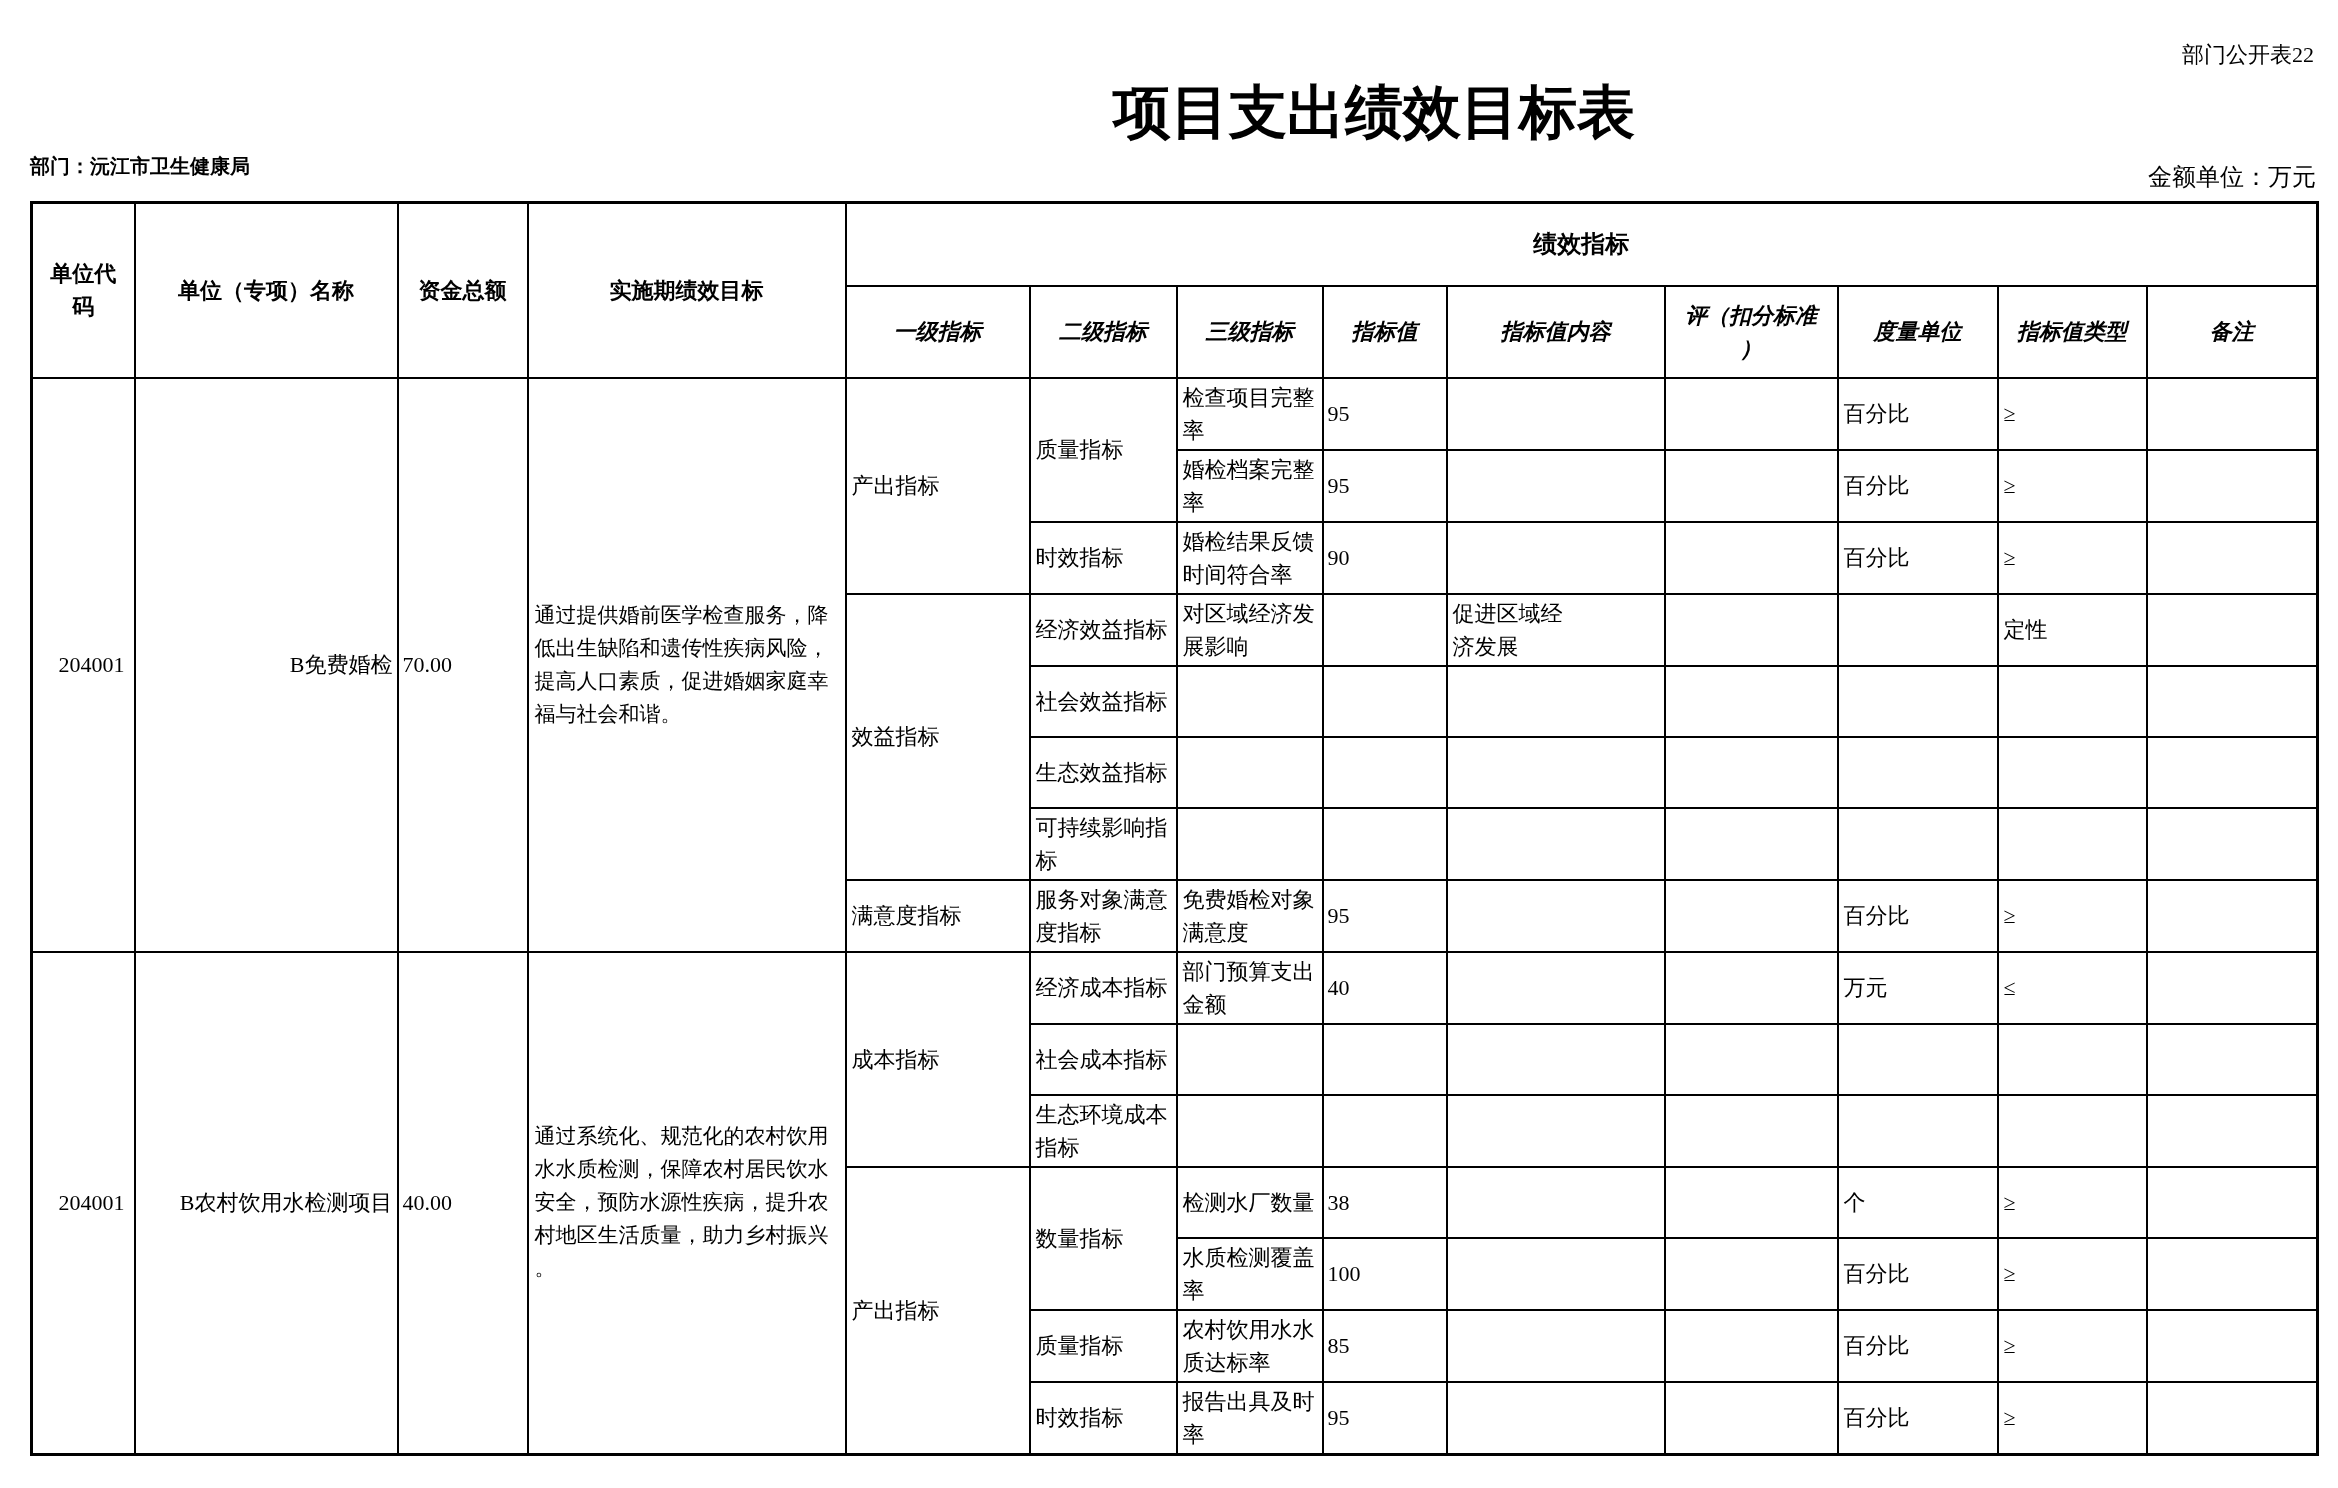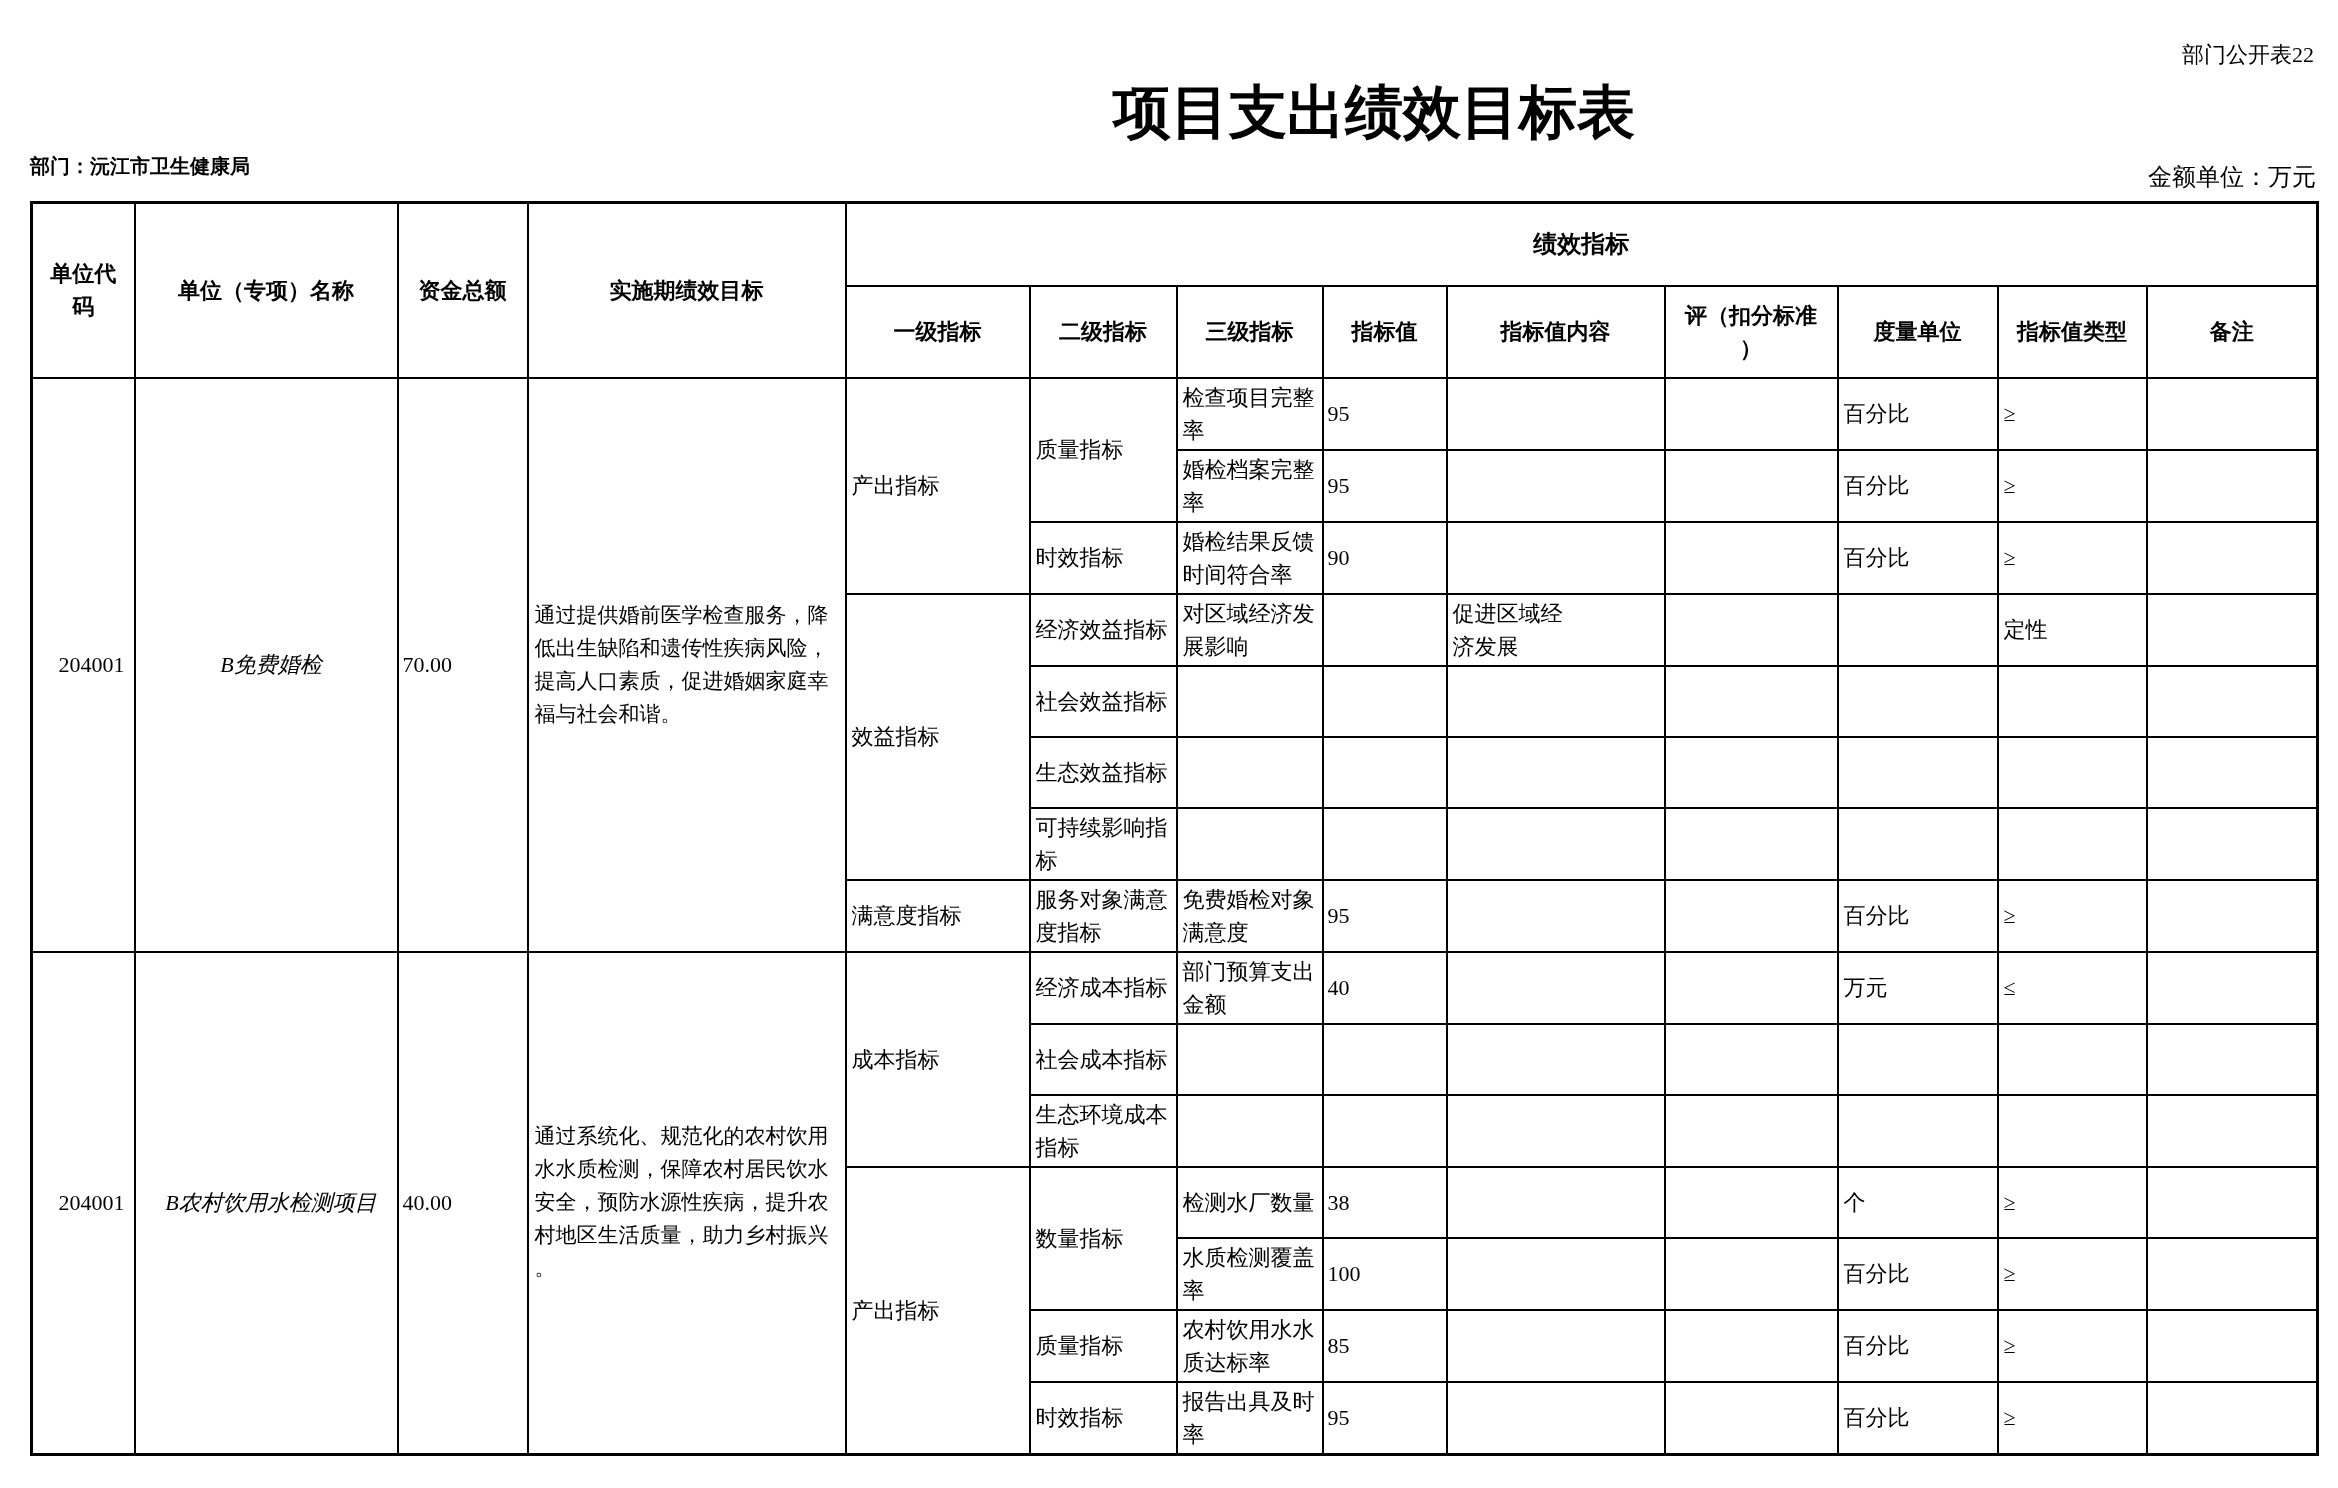--- a/index.html
+++ b/index.html
@@ -19,24 +19,24 @@
   }
   td {
     border:2px solid #000; font-size:22px; line-height:33px; vertical-align:middle;
     white-space:pre-line; line-break:anywhere; overflow:hidden; padding:2px 4px;
   }
   .hd   { font-weight:bold; text-align:center; padding:2px; }
   .big  { font-size:24px;border-radius:23px; }
   .code { text-align:right; padding-right:9px; white-space:nowrap;margin-top:24px; }
   .num  { text-align:left; padding-right:14px; white-space:nowrap; }
   .txt  { text-align:left; padding-left:5px; padding-right:3px; }
-  .name { text-align:center; padding-left:14px;font-style:italic; }
+  .name { text-align:right; padding-left:14px; }
   .goal { text-align:left; font-size:21px; padding:4px 6px; }
   tr.hr1 { height:83px; }
-  tr.hr2 { height:92px; }
+  tr.hr2 { height:92px;font-style:italic; }
   tbody tr { height:71px; }
 </style>
 </head>
 <body>
 
 <div class="doc-num">部门公开表22</div>
 <div class="title">项目支出绩效目标表</div>
 <div class="dept">部门：沅江市卫生健康局</div>
 <div class="amount">金额单位：万元</div>
 

